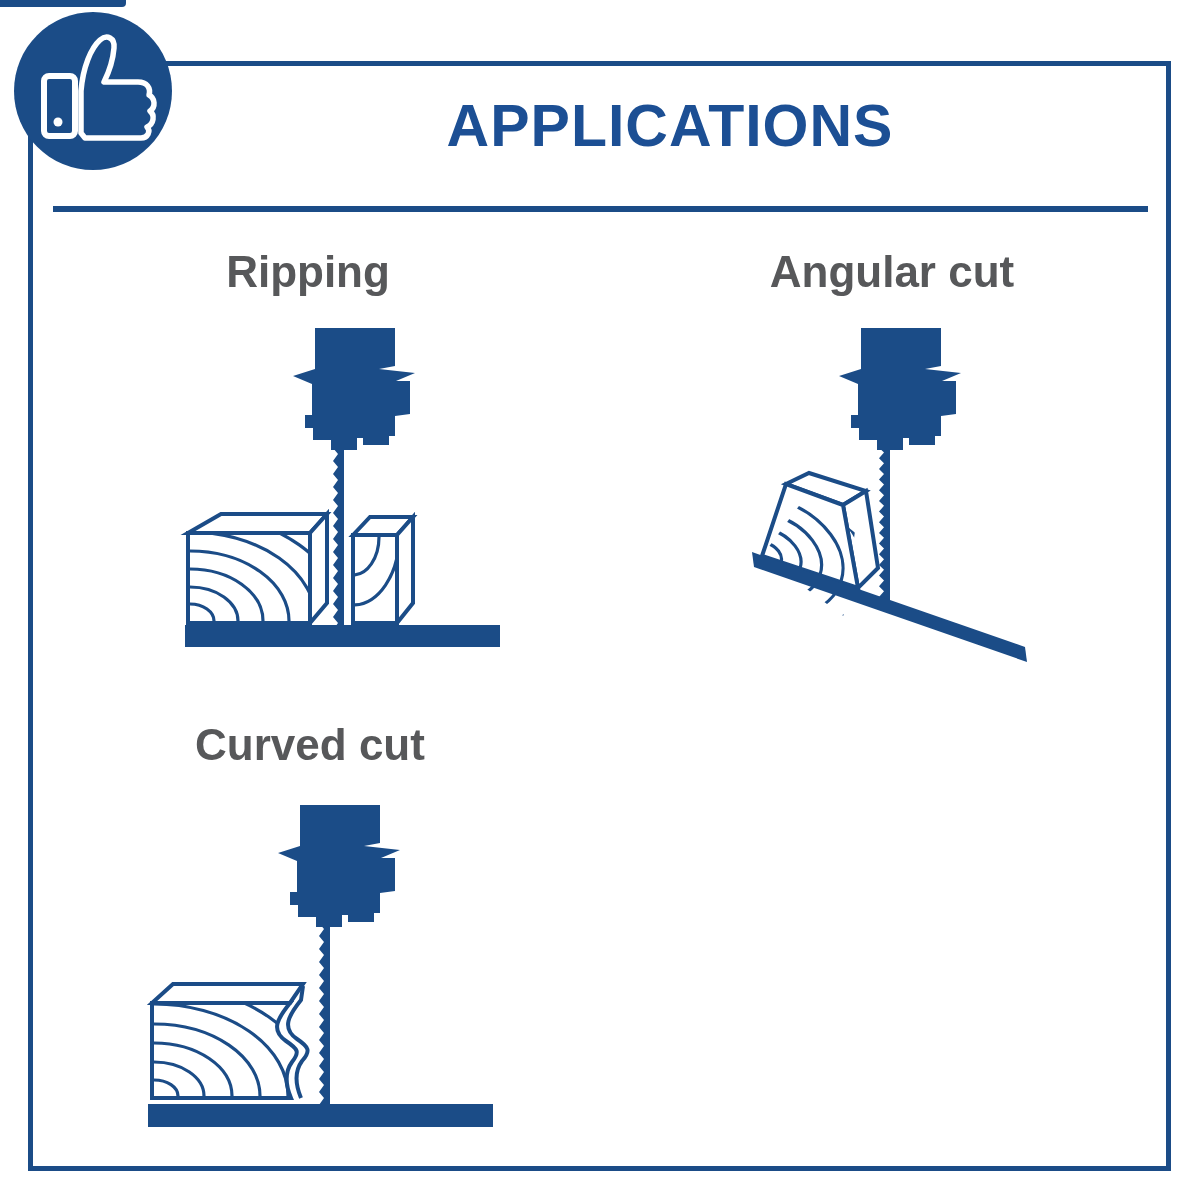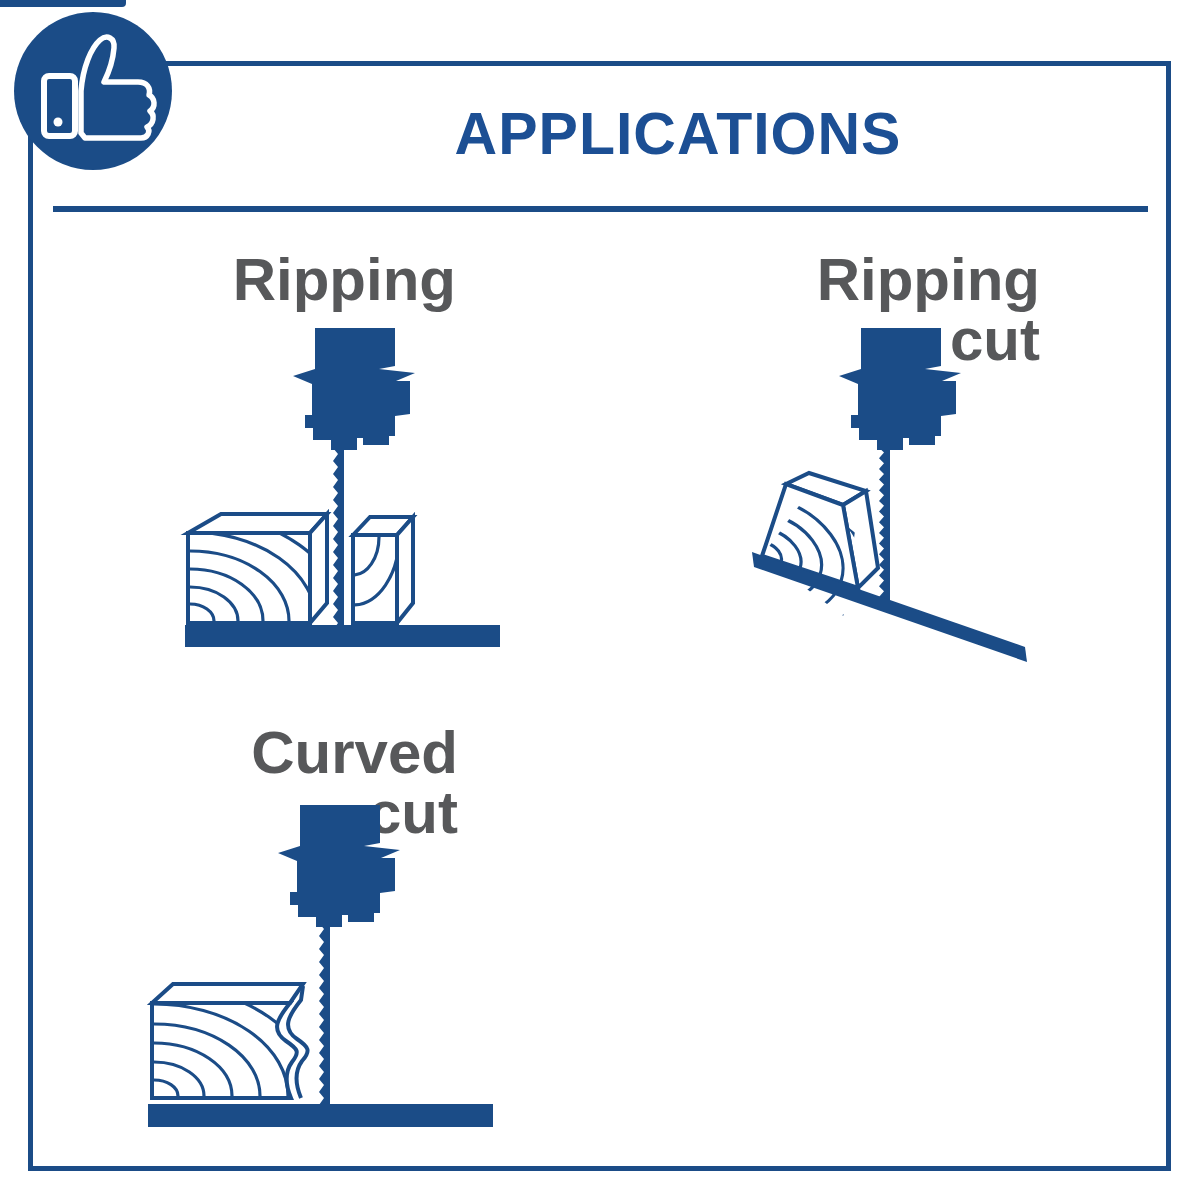--- a/index.html
+++ b/index.html
@@ -16,31 +16,31 @@
   .frame{
     position:absolute;left:28px;top:61px;width:1143px;height:1110px;
     border:5px solid var(--brand-blue);box-sizing:border-box;z-index:1;
   }
   .top-artifact{
     position:absolute;left:0;top:0;width:126px;height:7px;
     background:var(--brand-blue);border-radius:0 0 4px 0;z-index:2;
   }
   .badge{position:absolute;left:13px;top:11px;z-index:3;}
   .title{
-    position:absolute;left:170px;top:97px;width:1000px;margin:8px;
+    position:absolute;left:170px;top:97px;width:1000px;margin:0;
     text-align:center;font-size:59px;font-weight:bold;letter-spacing:1px;
     color:var(--title-blue);z-index:2;line-height:1;
   }
   .rule{
     position:absolute;left:53px;top:206px;width:1095px;height:6px;
     background:var(--brand-blue);z-index:2;
   }
   .label{
-    position:absolute;width:296px;margin:0;text-align:right;
-    font-size:60px;font-weight:bold;color:var(--label-gray);z-index:2;line-height:1;
+    position:absolute;width:296px;margin:0;text-align:center;
+    font-size:44px;font-weight:bold;color:var(--label-gray);z-index:2;line-height:1;
   }
   .label-ripping{left:160px;top:250px;}
   .label-angular{left:744px;top:250px;}
   .label-curved{left:162px;top:710px;margin-top:13px;}
   .scene{position:absolute;z-index:2;}
   .scene-ripping{left:180px;top:315px;}
   .scene-angular{left:735px;top:315px;}
   .scene-curved{left:140px;top:800px;}
   .fb{fill:var(--brand-blue);stroke:none;}
   .ol{fill:#fff;stroke:var(--brand-blue);stroke-width:4;}
@@ -73,21 +73,21 @@
       <path class="badge-stroke" d="M68,80 C70,56 78,37 87,29 C94,23 102,27 101,37 C100,49 95,63 91,71 L125,71 C134,71 138,77 136,84 C142,87 143,96 137,100 C142,104 141,113 134,116 C138,120 135,127 128,127 L72,127 L68,122 Z"></path>
       <rect class="badge-stroke-open" x="31" y="65" width="31" height="60" rx="5"></rect>
       <circle class="badge-dot" cx="45" cy="111" r="4.5"></circle>
     </g>
   </svg>
 
   <h1 class="title">APPLICATIONS</h1>
   <div class="rule"></div>
 
   <p class="label label-ripping">Ripping</p>
-  <p class="label label-angular">Ripping cut</p>
+  <p class="label label-angular">Angular cut</p>
   <p class="label label-curved">Curved cut</p>
 
   <svg class="scene scene-ripping" width="335" height="340" viewBox="180 315 335 340">
     <defs>
       <clipPath id="cfA">
           <rect x="190" y="535" width="118" height="86"></rect>
         </clipPath>
       <clipPath id="cfB">
           <rect x="355" y="537" width="40" height="84"></rect>
         </clipPath>

